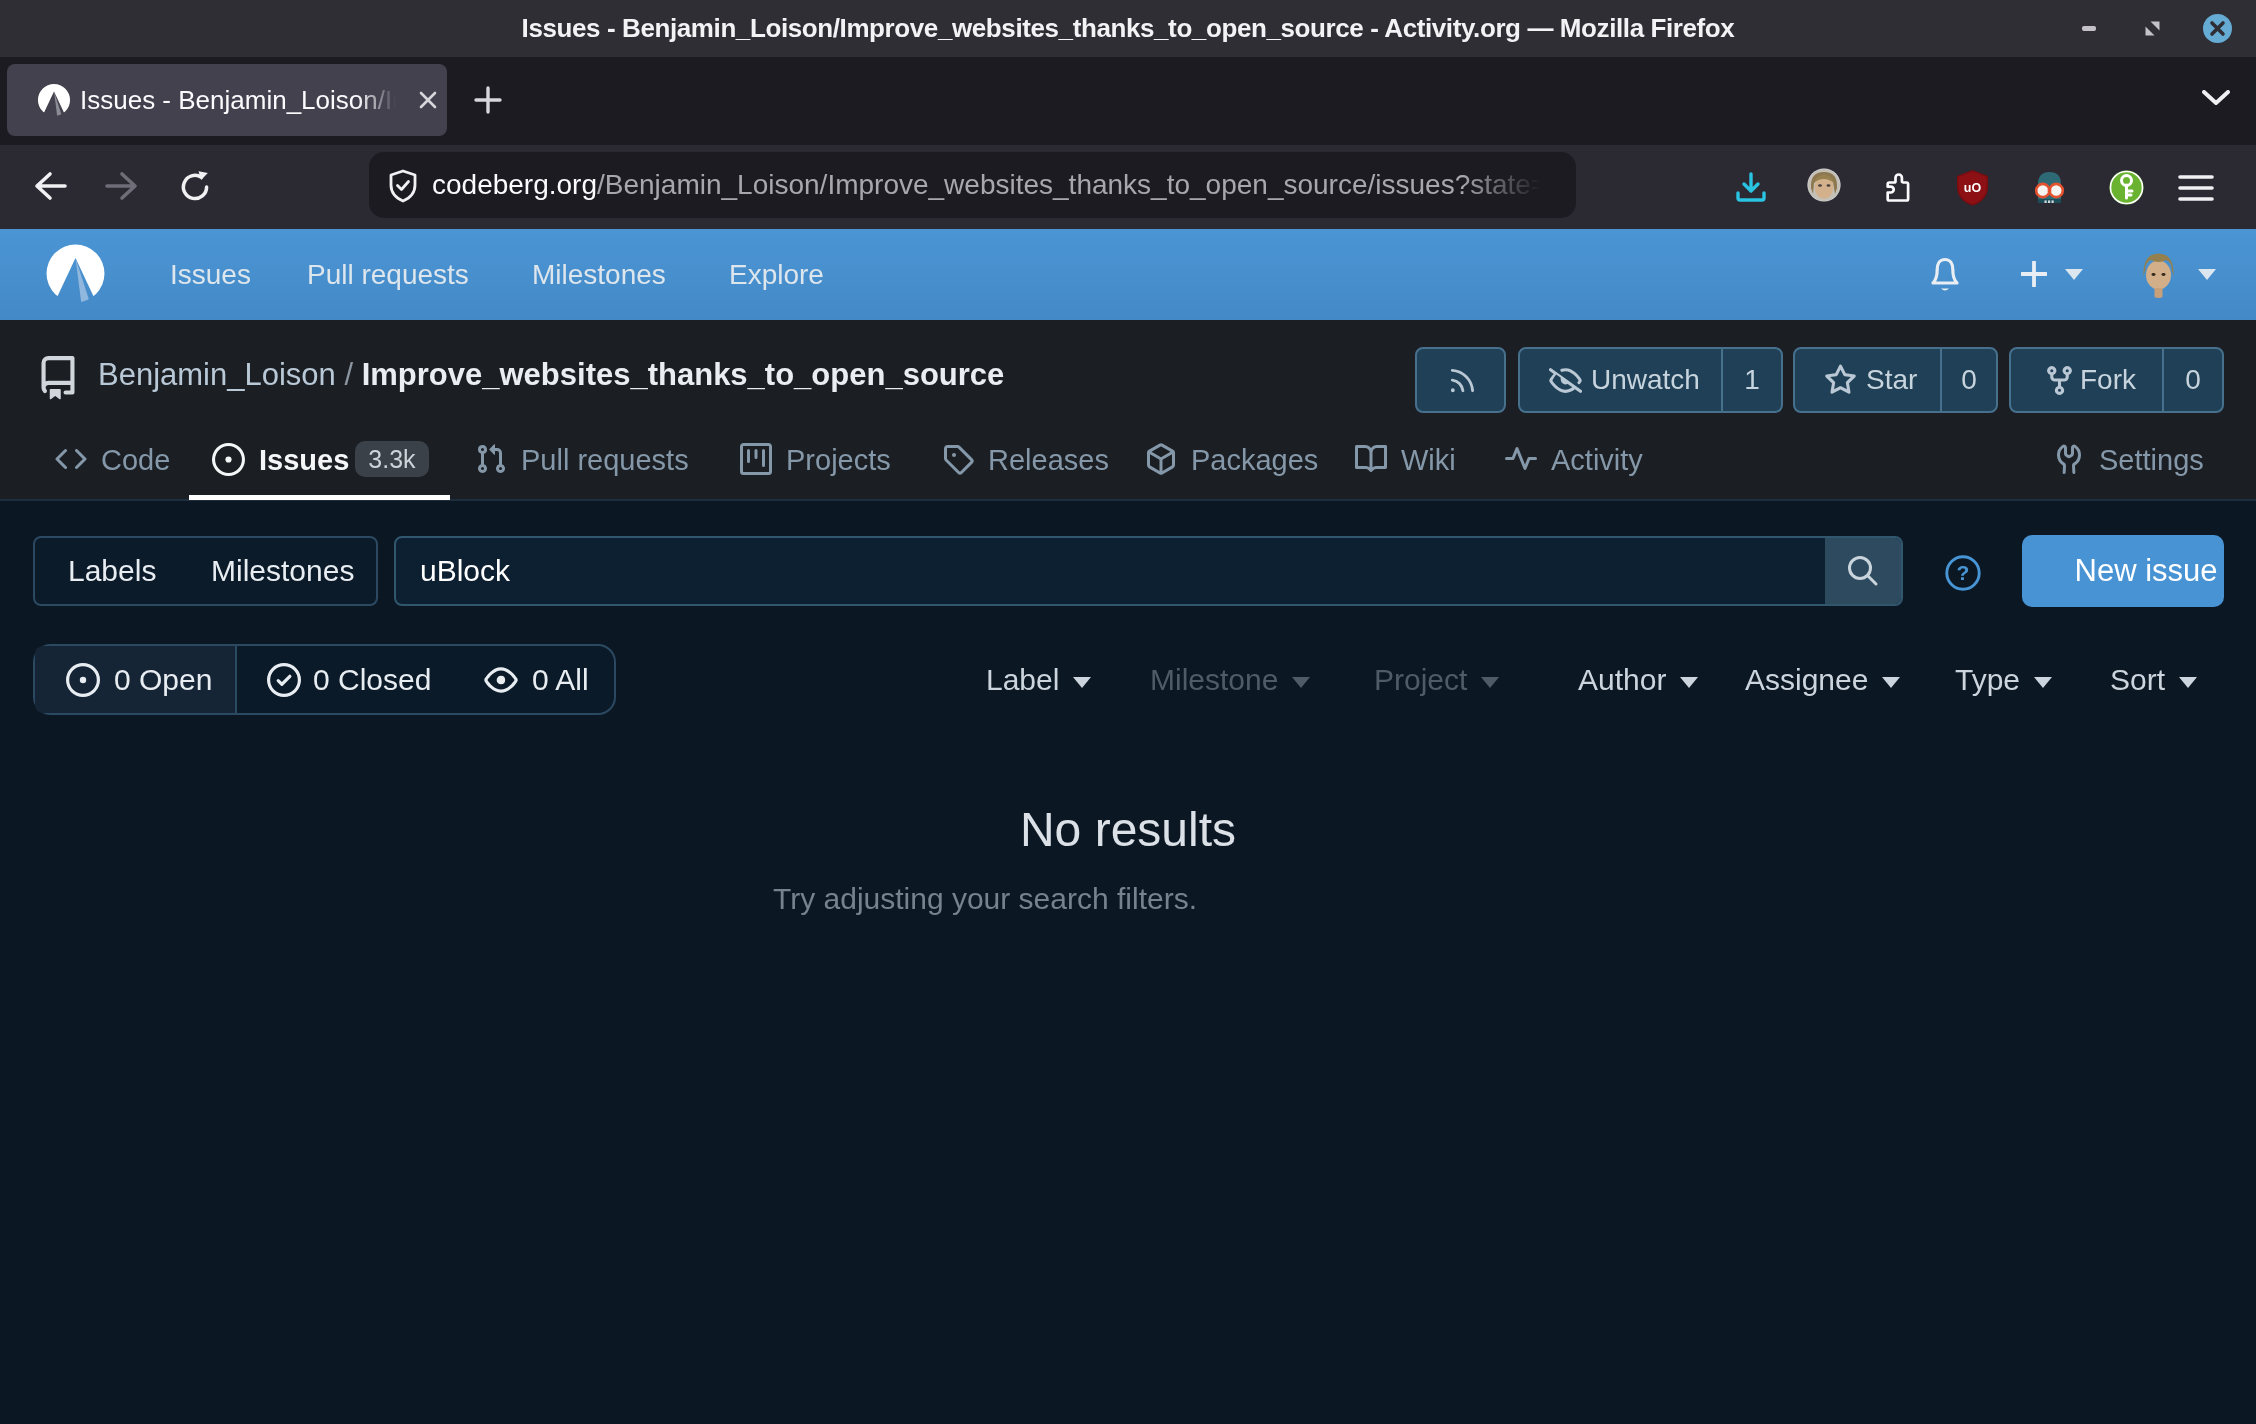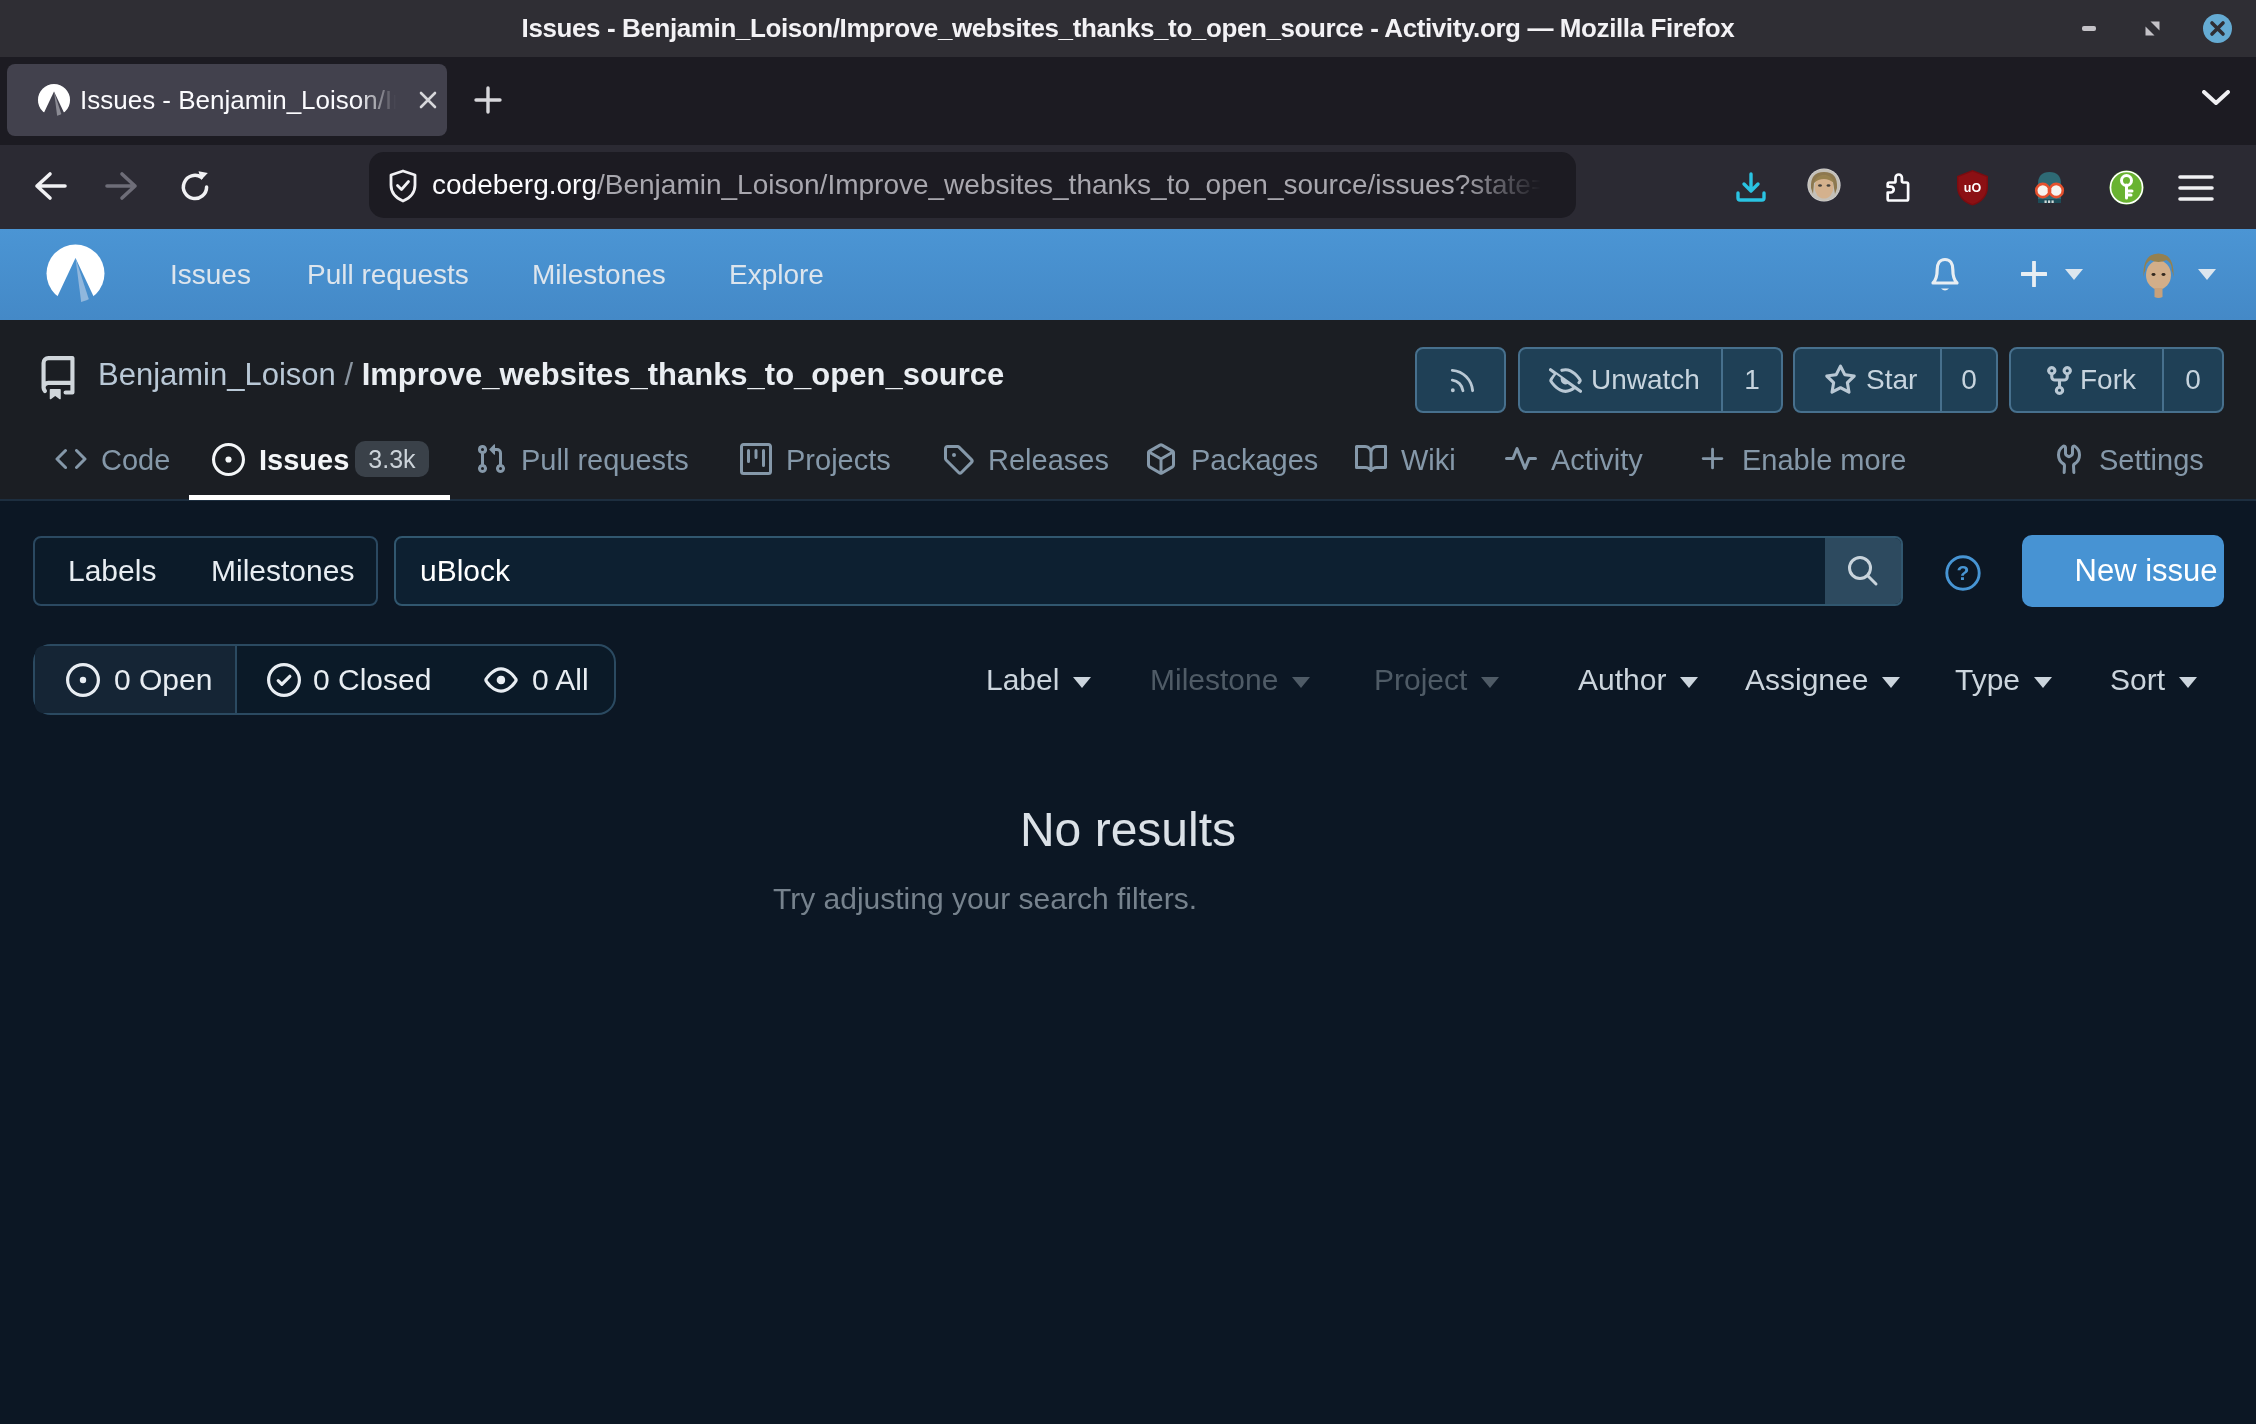--- a/index.html
+++ b/index.html
@@ -309,24 +309,20 @@
           <path d="m8.878.392 5.25 3.045c.54.314.872.89.872 1.514v6.098a1.75 1.75 0 0 1-.872 1.514l-5.25 3.045a1.75 1.75 0 0 1-1.756 0l-5.25-3.045A1.75 1.75 0 0 1 1 11.049V4.951c0-.624.332-1.2.872-1.514L7.122.392a1.75 1.75 0 0 1 1.756 0ZM7.875 1.69l-4.63 2.685L8 7.133l4.755-2.758-4.63-2.685a.248.248 0 0 0-.25 0ZM2.5 5.677v5.372c0 .09.047.171.125.216l4.625 2.683V8.432Zm6.25 8.271 4.625-2.683a.25.25 0 0 0 .125-.216V5.677L8.75 8.432Z" fill="#8598a9"></path>
         </svg>Packages</div>
     <div class="ptab" style="left:1355px">
       <svg width="32" height="32" viewBox="0 0 16 16">
           <path d="M0 1.75A.75.75 0 0 1 .75 1h4.253c1.227 0 2.317.59 3 1.501A3.743 3.743 0 0 1 11.006 1h4.245a.75.75 0 0 1 .75.75v10.5a.75.75 0 0 1-.75.75h-4.507a2.25 2.25 0 0 0-1.591.659l-.622.621a.75.75 0 0 1-1.06 0l-.622-.621A2.25 2.25 0 0 0 5.258 13H.75a.75.75 0 0 1-.75-.75Zm7.251 10.324.004-5.073-.002-2.253A2.25 2.25 0 0 0 5.003 2.5H1.5v9h3.757a3.75 3.75 0 0 1 1.994.574ZM8.755 4.75l-.004 7.322a3.752 3.752 0 0 1 1.992-.572H14.5v-9h-3.495a2.25 2.25 0 0 0-2.25 2.25Z" fill="#8598a9"></path>
         </svg>Wiki</div>
     <div class="ptab" style="left:1505px">
       <svg width="32" height="32" viewBox="0 0 16 16">
           <path d="M6 2c.306 0 .582.187.696.471L10 10.731l1.304-3.26A.751.751 0 0 1 12 7h3.25a.75.75 0 0 1 0 1.5h-2.742l-1.812 4.528a.751.751 0 0 1-1.392 0L6 4.77 4.696 8.03A.75.75 0 0 1 4 8.5H.75a.75.75 0 0 1 0-1.5h2.742l1.812-4.529A.751.751 0 0 1 6 2Z" fill="#8598a9"></path>
         </svg>Activity</div>
-    <div class="ptab" style="left:1698px">
-      <svg width="30" height="30" viewBox="0 0 16 16">
-          <path d="M7.75 2a.75.75 0 0 1 .75.75V7h4.25a.75.75 0 0 1 0 1.5H8.5v4.25a.75.75 0 0 1-1.5 0V8.5H2.75a.75.75 0 0 1 0-1.5H7V2.75A.75.75 0 0 1 7.75 2Z" fill="#8598a9"></path>
-        </svg>Enable more</div>
     <div class="ptab" style="left:2053px">
       <svg width="32" height="32" viewBox="0 0 16 16">
           <path d="M5.433 2.304A4.492 4.492 0 0 0 3.5 6c0 1.598.832 3.002 2.09 3.802.518.328.929.923.902 1.64v.008l-.164 3.337a.75.75 0 1 1-1.498-.073l.163-3.33c.002-.085-.05-.216-.207-.316A5.996 5.996 0 0 1 2 6a5.993 5.993 0 0 1 2.567-4.92 1.482 1.482 0 0 1 1.673-.04c.462.296.76.827.76 1.423v2.82c0 .082.041.16.11.206l.75.51a.25.25 0 0 0 .28 0l.75-.51A.249.249 0 0 0 9 5.282V2.463c0-.596.298-1.127.76-1.423a1.482 1.482 0 0 1 1.673.04A5.993 5.993 0 0 1 14 6a5.996 5.996 0 0 1-2.786 5.068c-.157.1-.209.23-.207.315l.163 3.33a.752.752 0 0 1-.711.786.75.75 0 0 1-.787-.712l-.164-3.345c-.027-.717.384-1.312.902-1.64A4.495 4.495 0 0 0 12.5 6a4.492 4.492 0 0 0-1.933-3.696c-.024.017-.067.067-.067.16v2.818a1.75 1.75 0 0 1-.767 1.448l-.75.51a1.75 1.75 0 0 1-1.966 0l-.75-.51A1.75 1.75 0 0 1 5.5 5.282V2.463c0-.092-.043-.142-.067-.159Z" fill="#8598a9"></path>
         </svg>Settings</div>
     <div class="underline"></div>
   </div>
 </div>
 
 <div class="content">
 

